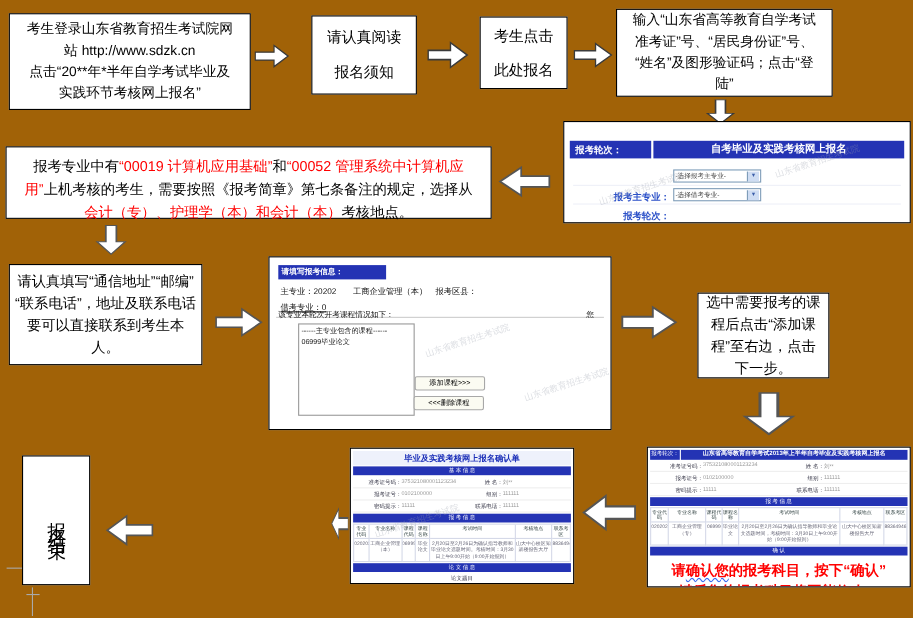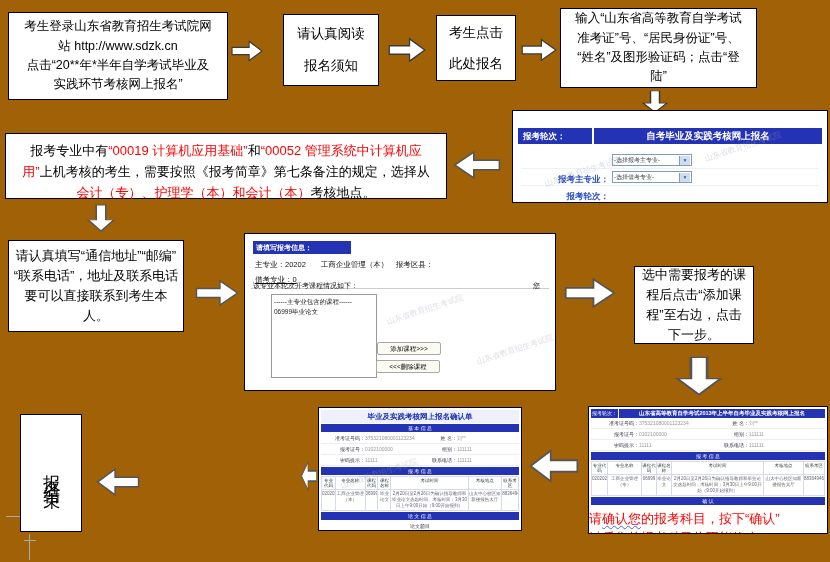--- a/index.html
+++ b/index.html
@@ -46,21 +46,21 @@
   .fl{color:#334;text-align:right;}
   .fv{color:#999;}
   .bar{height:8px;background:#2433b4;color:#fff;font-size:5px;text-align:center;line-height:8px;margin:1px 2px;}
   .mtbl{margin:0 2px;border:1px solid #d5d9e8;border-bottom:none;}
   .trow{display:flex;}
   .tc{border-right:1px solid #d5d9e8;border-bottom:1px solid #d5d9e8;box-sizing:border-box;
       font-size:4.5px;text-align:center;overflow:hidden;padding:1px 0;}
   .tc:last-child{border-right:none;}
   .th .tc{color:#344;}
   .td .tc{color:#667;line-height:1.3;}
-  .s3-warning{margin-top:5px;font-size:13px;font-weight:normal;color:#ff0000;line-height:1.45;}
+  .s3-warning{margin-top:5px;text-align:center;font-size:13px;font-weight:bold;color:#ff0000;line-height:1.45;}
   .s4-title{height:13px;background:#eef1fb;color:#1a2eb8;font-weight:bold;font-size:7.5px;
             text-align:center;line-height:13px;margin:2px 2px 1px 2px;}
   .vertical{writing-mode:vertical-rl;text-orientation:upright;letter-spacing:6px;
             font-family:"Liberation Serif","DejaVu Serif",serif;font-size:17px;white-space:normal;}
   .artifact{position:absolute;background:#aaa;}
 </style>
 </head>
 <body>
 
 <div id="canvas">

